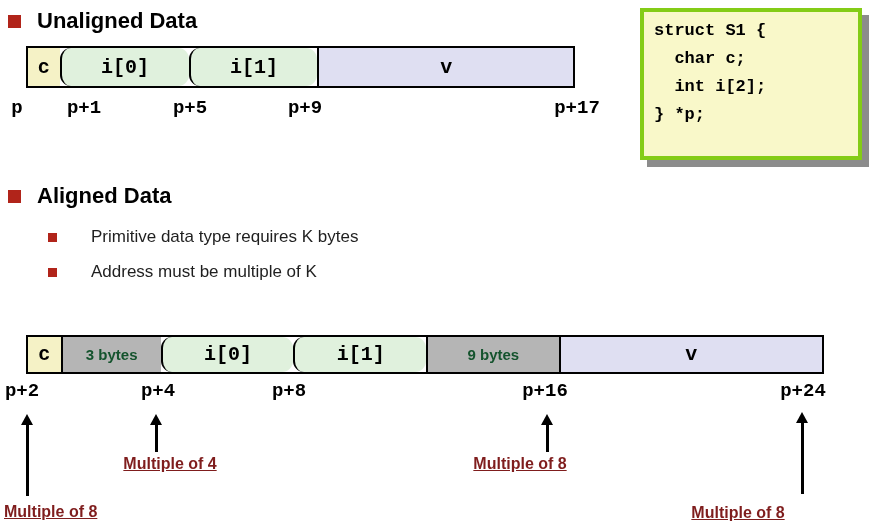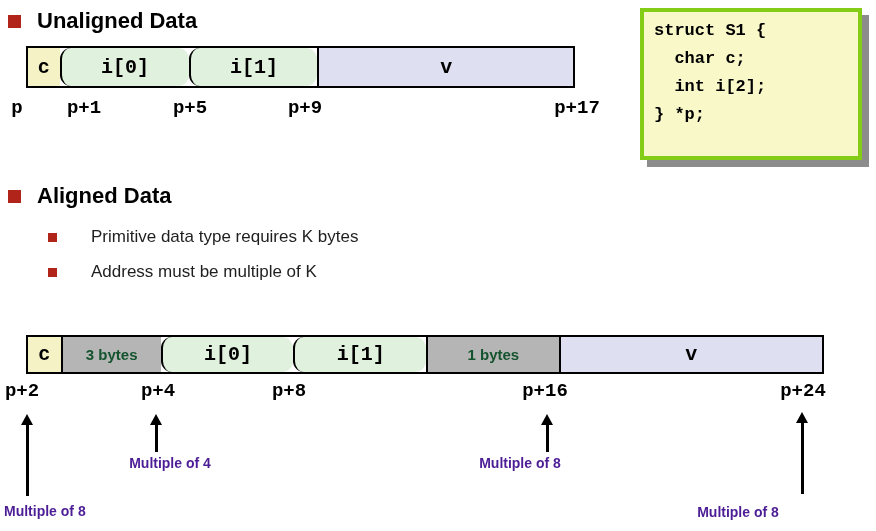--- a/index.html
+++ b/index.html
@@ -55,21 +55,21 @@
   .codebox div { white-space:pre; }
 
   
   .arrow { position:absolute; width:3px; background:#000; }
   .arrow::before {
     content:""; position:absolute; left:-5px; top:-10px; width:0; height:0;
     border-left:6.5px solid transparent; border-right:6.5px solid transparent;
     border-bottom:11px solid #000;
   }
   .note {
-    position:absolute; font-weight:bold; font-size:14px; color:#4c1d95; white-space:nowrap;
+    position:absolute; font-weight:bold; font-size:16px; color:#7f1d1d; white-space:nowrap;text-decoration:underline;
   }
   .note.centered { transform:translateX(-50%); }
 </style>
 </head>
 <body>
 
 <div class="slide">
 
   <div class="heading" style="left:8px; top:6px;">
     <span class="bullet-lg"></span>
@@ -108,21 +108,21 @@
   <div class="subbullet" style="left:48px; top:260px;">
     <span class="bullet-sm"></span>
     <span>Address must be multiple of K</span>
   </div>
 
   <div class="memrow" style="left:26px; top:335px; width:798px; height:39px;">
     <div class="cell k-char b1">c</div>
     <div class="cell k-pad  b3">3 bytes</div>
     <div class="cell k-int  b4">i[0]</div>
     <div class="cell k-int  b4">i[1]</div>
-    <div class="cell k-pad  b4">1 bytes</div>
+    <div class="cell k-pad  b4">9 bytes</div>
     <div class="cell k-double b8">v</div>
   </div>
 
   <div class="addr" style="left:22px;  top:380px;">p+2</div>
   <div class="addr" style="left:158px; top:380px;">p+4</div>
   <div class="addr" style="left:289px; top:380px;">p+8</div>
   <div class="addr" style="left:545px; top:380px;">p+16</div>
   <div class="addr" style="left:803px; top:380px;">p+24</div>
 
   <div class="arrow" style="left:26px;  top:424px; height:72px;"></div>

